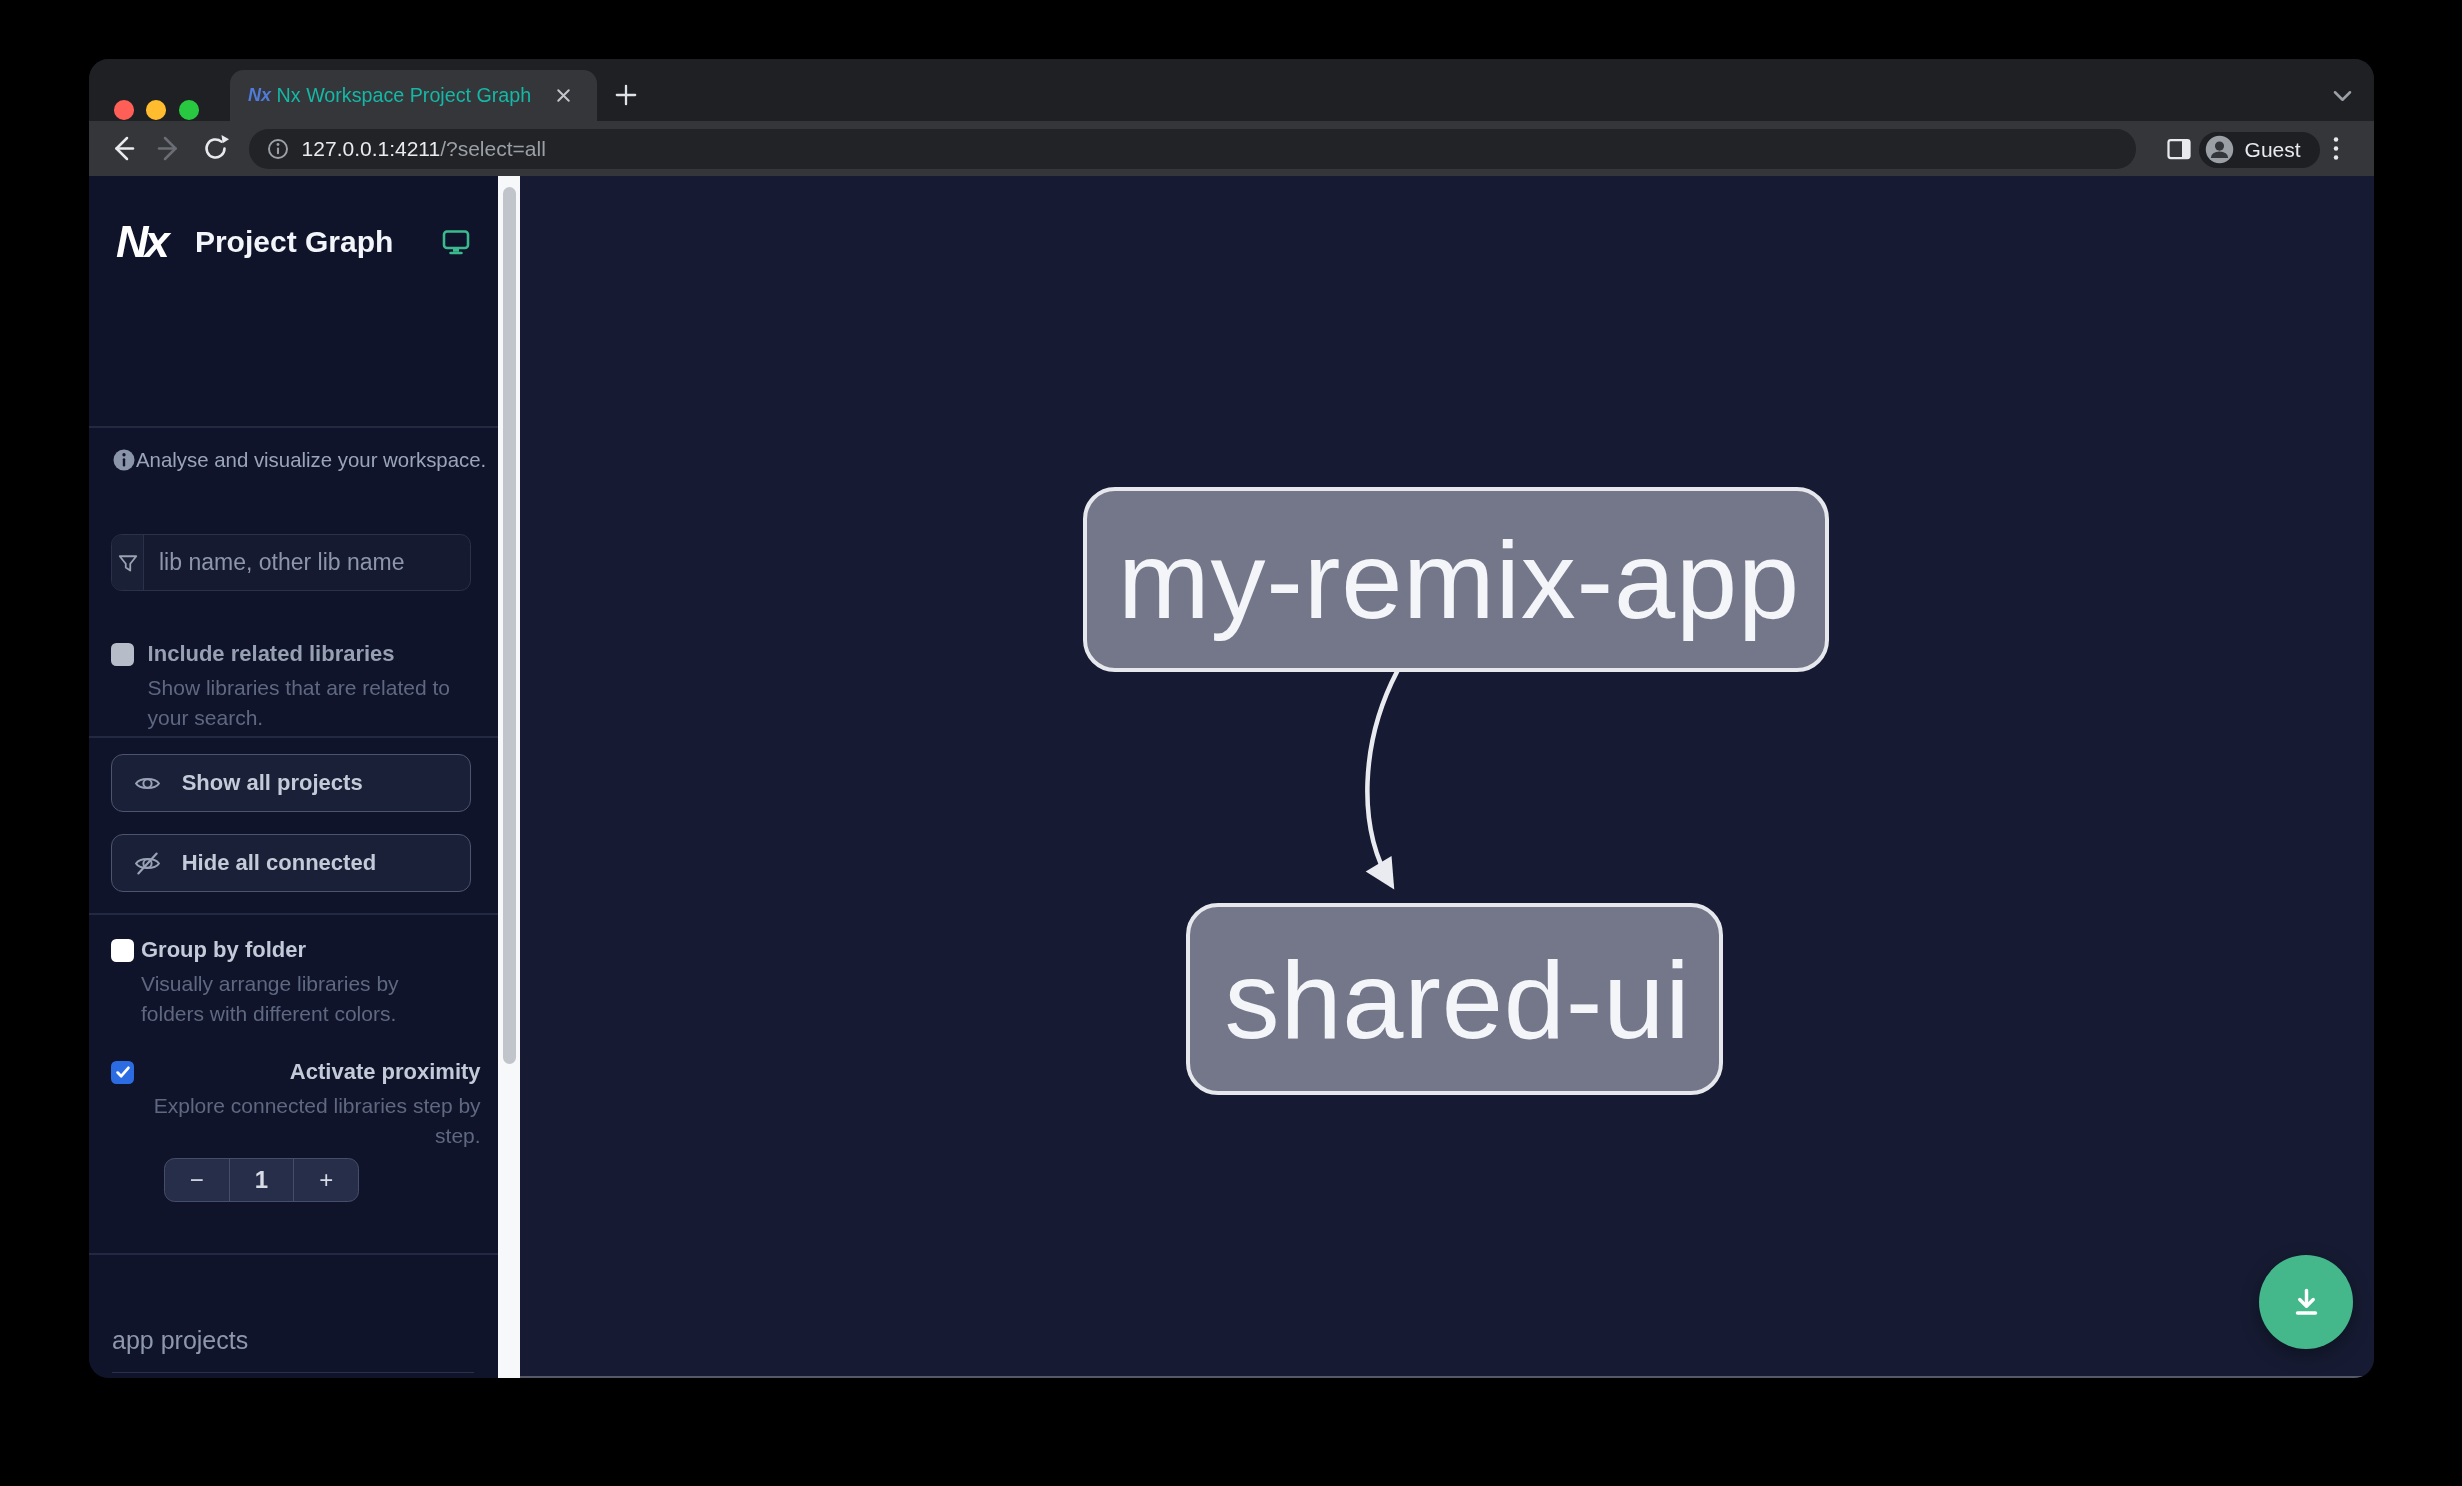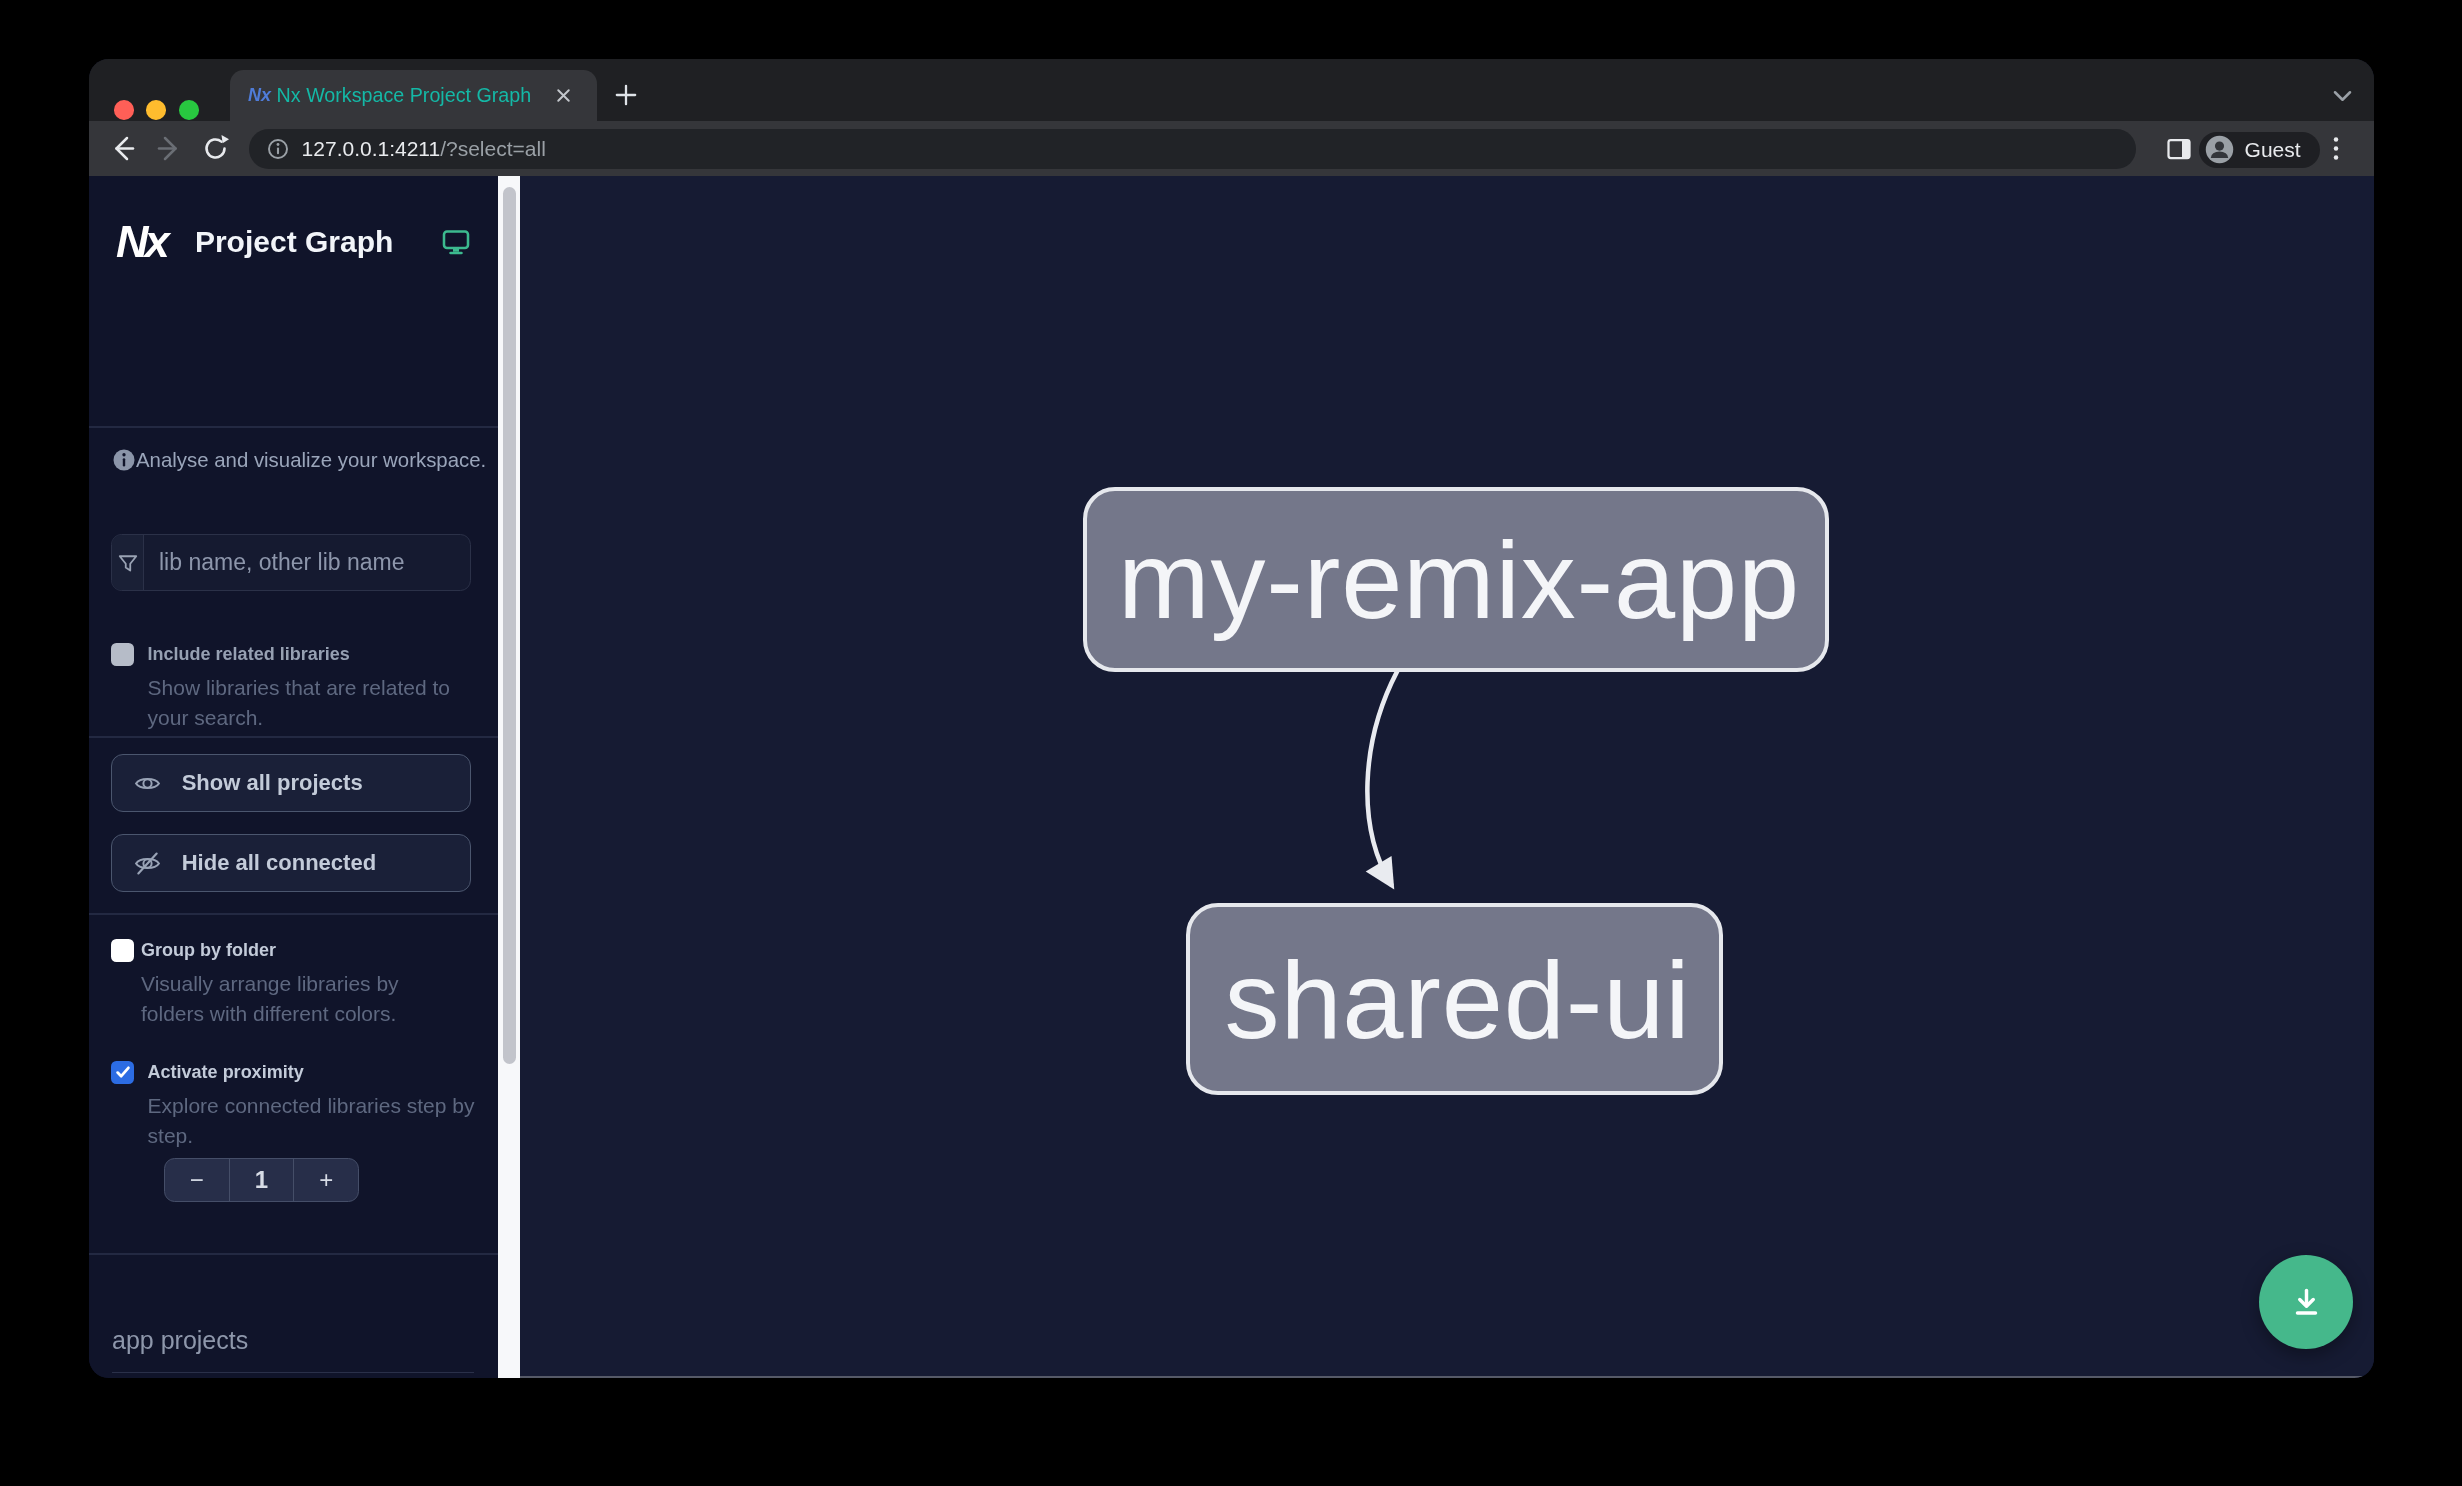--- a/index.html
+++ b/index.html
@@ -56,21 +56,21 @@
   .funnel-wrap{width:47px;height:100%;display:flex;align-items:center;justify-content:center;
                border-right:1.5px solid #2b3148;background:#1a2036;border-radius:9px 0 0 9px;}
   .filter-input{flex:1;height:100%;background:transparent;border:none;outline:none;color:#84cc16;
                 font-size:23px;padding:0 15px;font-family:"Liberation Sans",sans-serif;}
   .filter-input::placeholder{color:#8d96ab;opacity:1;}
   .cb-row{position:absolute;left:22px;display:flex;gap:13.6px;width:363px;}
   .cbox{flex:none;width:23px;height:23px;border-radius:5.3px;margin-top:1.5px;}
   .cb-gray{background:#b6bcc8;}
   .cb-white{background:#ffffff;}
   .cb-blue{background:#2c6ce3;display:flex;align-items:center;justify-content:center;}
-  .cb-label{font-size:18px;font-weight:700;color:#c3cbd9;line-height:26px;}
+  .cb-label{font-size:22px;font-weight:700;color:#c3cbd9;line-height:26px;}
   .cb-label.dim{color:#96a0b2;}
   .cb-desc{font-size:21px;color:#5e6880;line-height:30px;margin-top:6px;}
   .sb-btn{position:absolute;left:22px;width:360px;height:58px;box-sizing:border-box;
           border:1.5px solid #4b566e;border-radius:12px;background:#1a2038;display:flex;
           align-items:center;gap:19.7px;padding:0 0 0 21px;cursor:pointer;}
   .sb-btn span{font-size:22px;font-weight:700;color:#c3cbd9;}
   .stepper{position:absolute;left:75px;top:864px;width:195px;height:44px;display:flex;
            border:1.5px solid #454e68;border-radius:10.6px;background:#272e49;box-sizing:border-box;overflow:hidden;}
   .stepper > div{flex:1;display:flex;align-items:center;justify-content:center;
                  font-size:24px;color:#d7dce6;}
@@ -235,21 +235,21 @@
         <div class="sb-div" style="top:737px;"></div>
 
         <div class="cb-row" style="top:761px;gap:7px;">
           <div class="cbox cb-white"></div>
           <div>
             <div class="cb-label">Group by folder</div>
             <div class="cb-desc" style="width:303px;">Visually arrange libraries by folders with different colors.</div>
           </div>
         </div>
 
-        <div class="cb-row" style="top:883px;">
+        <div class="cb-row" style="top:883px;text-align:right;">
           <div class="cbox cb-blue">
             <svg width="18" height="18" viewBox="0 0 30 30">
                 <polyline points="6,16 12,22 24,8" fill="none" stroke="#fff" stroke-width="4.6" stroke-linecap="round" stroke-linejoin="round"></polyline>
               </svg>
           </div>
           <div>
             <div class="cb-label">Activate proximity</div>
             <div class="cb-desc" style="width:333px;">Explore connected libraries step by step.</div>
           </div>
         </div>

